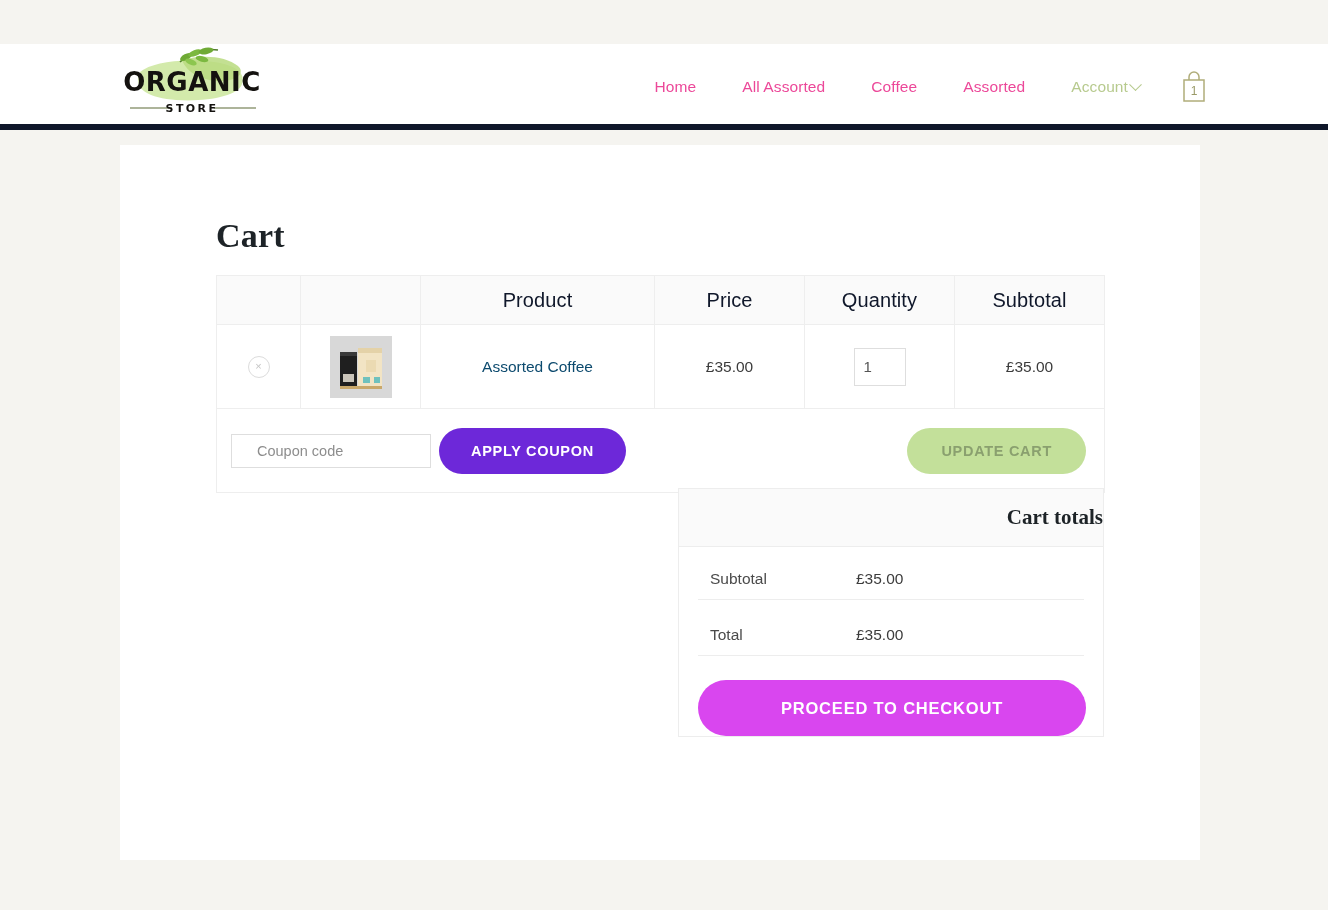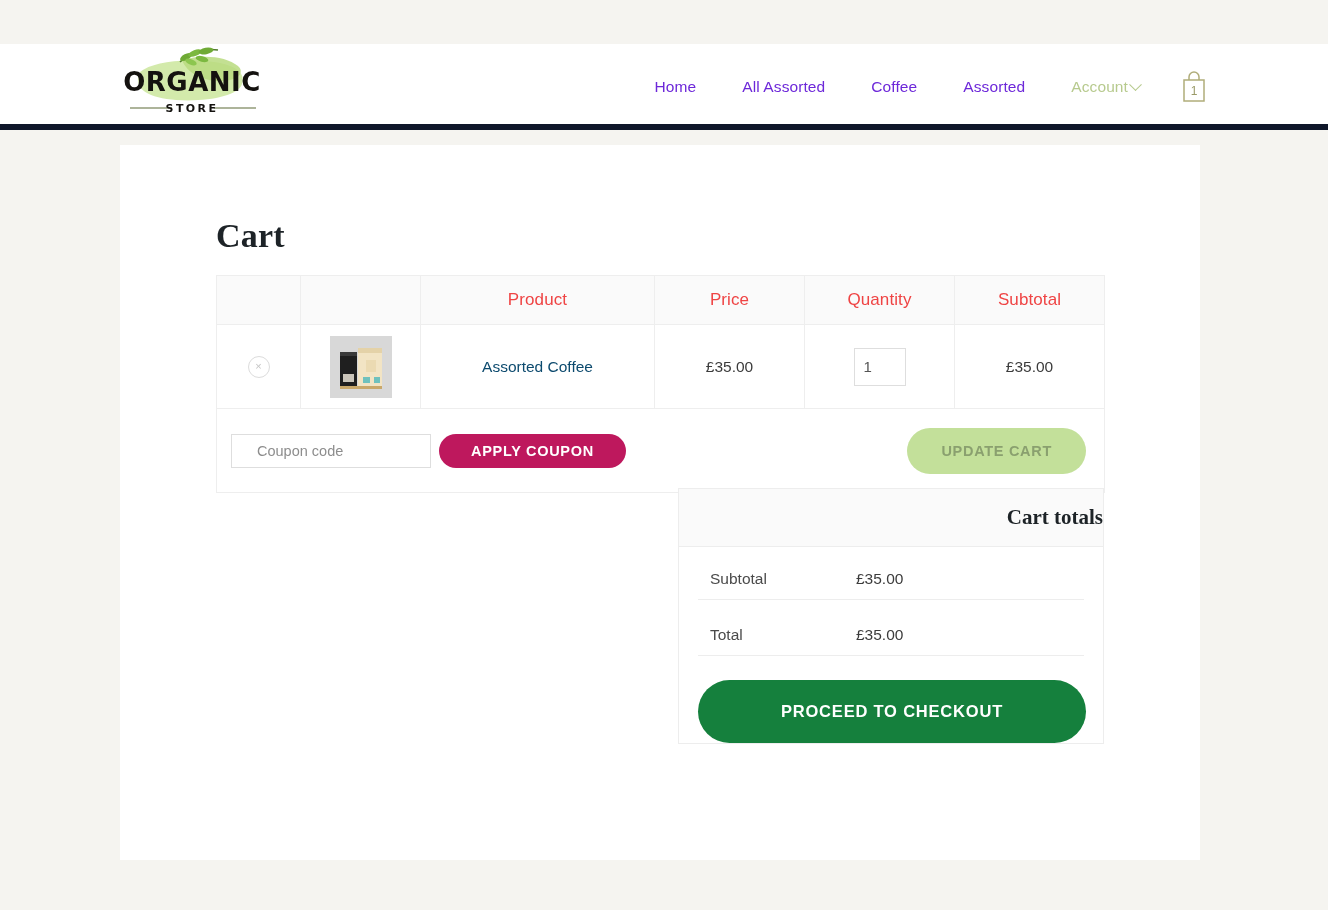--- a/index.html
+++ b/index.html
@@ -36,21 +36,21 @@
     position: absolute;
     right: 118px;
     top: 0;
     height: 86px;
     display: flex;
     align-items: center;
     gap: 0px;
   }
   .nav-link {
     font-size: 15.5px;
-    color: #6d28d9;
+    color: #ec4899;
     text-decoration: none;
     padding: 0 23px;
     letter-spacing: .1px;
     white-space: nowrap;
     line-height: 86px;
   }
   .nav-link.account {
     color: #b7ca8e;
     padding-right: 8px;
   }
@@ -102,22 +102,22 @@
     table-layout: fixed;
   }
   .cart-table th,
   .cart-table td {
     border: 1px solid #eeeeee;
     font-weight: 400;
   }
   .cart-table thead th {
     background: #fafafa;
     height: 49px;
-    font-size: 17px;
-    color: #ef4444;
+    font-size: 20px;
+    color: #0f172a;
     text-align: center;
     letter-spacing: .1px;
   }
   .col-remove { width: 84px; }
   .col-thumb  { width: 120px; }
   .col-name   { width: 234px; }
   .col-price  { width: 150px; }
   .col-qty    { width: 150px; }
   .col-sub    { width: 150px; }
 
@@ -201,22 +201,22 @@
     border: none;
     border-radius: 40px;
     color: #ffffff;
     font-size: 14.5px;
     font-weight: 700;
     letter-spacing: .7px;
     cursor: pointer;
     font-family: "Liberation Sans", sans-serif;
   }
   .btn-apply {
-    background: #be185d;
-    height: 34px;
+    background: #6d28d9;
+    height: 46px;
     padding: 0 32px;
     margin-left: 8px;
   }
   .btn-update {
     background: #c3e09a;
     color: #8aa06f;
     height: 46px;
     padding: 0 34px;
     margin-right: 4px;
   }
@@ -260,23 +260,23 @@
     color: #4a4a4a;
     padding-left: 12px;
   }
   .totals-value {
     font-size: 15.5px;
     color: #3c3c3c;
   }
   .btn-checkout {
     display: block;
     width: 388px;
-    height: 63px;
+    height: 56px;
     margin: 24px auto 0;
-    background: #15803d;
+    background: #d946ef;
     color: #ffffff;
     border: none;
     border-radius: 40px;
     font-size: 16.5px;
     font-weight: 700;
     letter-spacing: .8px;
     cursor: pointer;
     font-family: "Liberation Sans", sans-serif;
   }
 </style>

